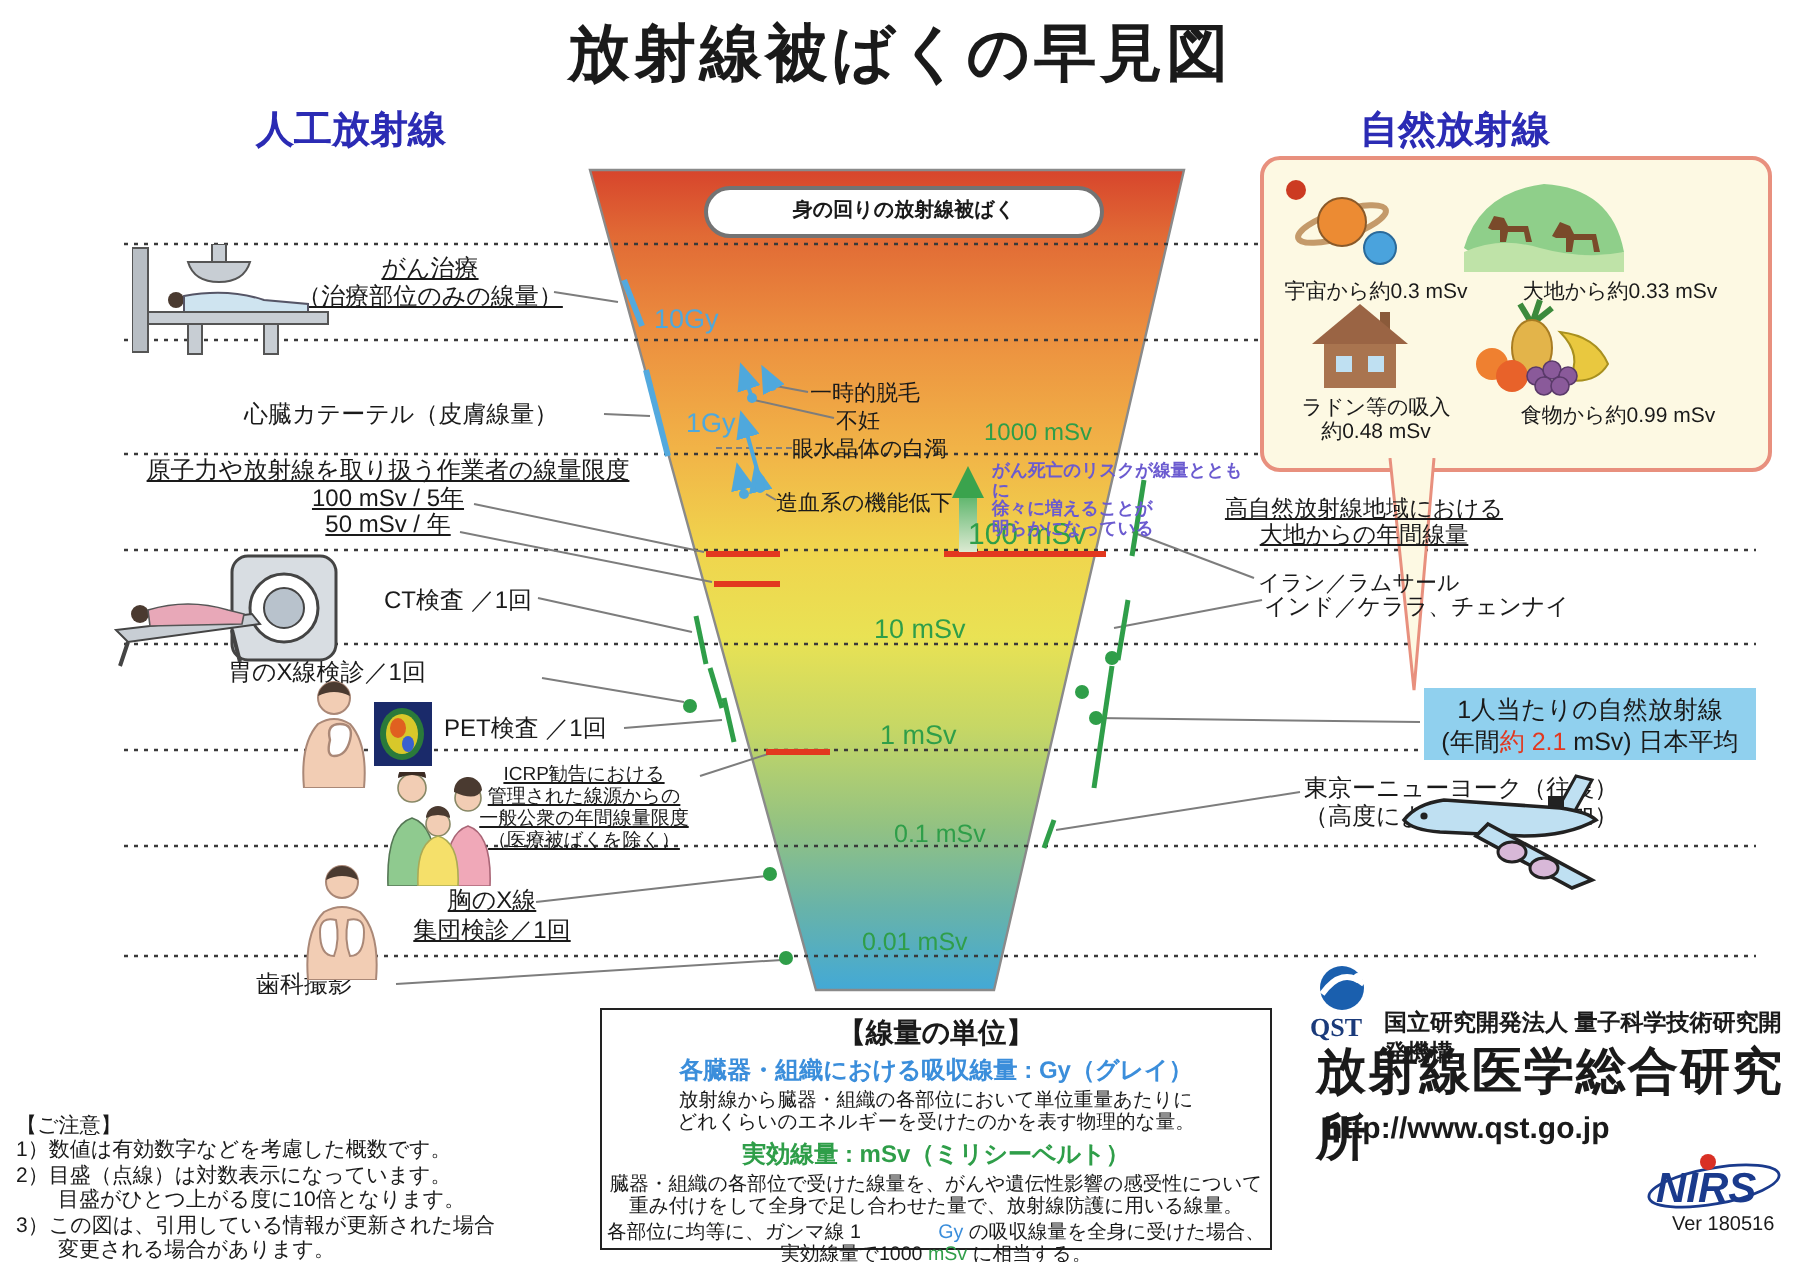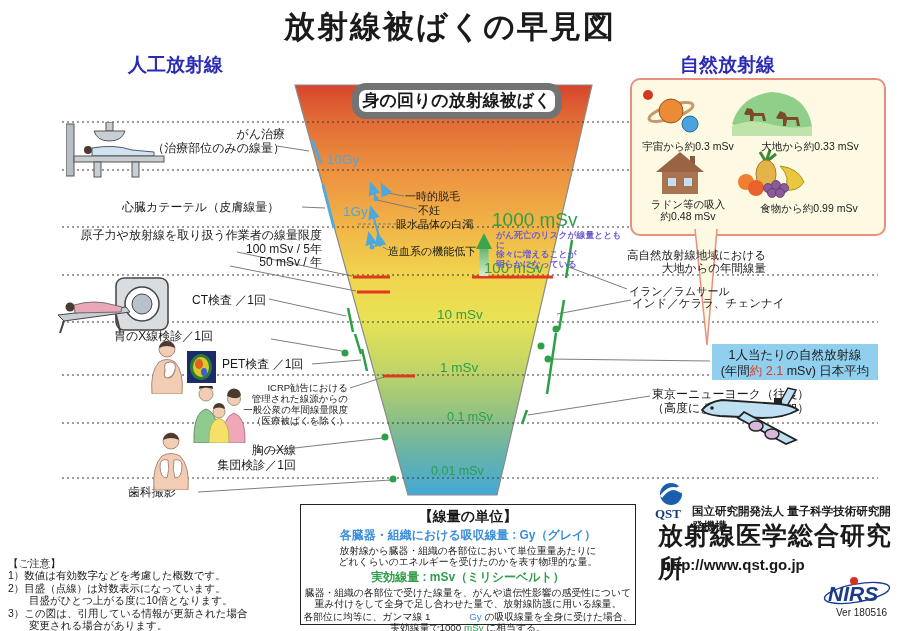--- a/index.html
+++ b/index.html
@@ -1,28 +1,28 @@
 <!DOCTYPE html>
 <html><head>
 <meta charset="utf-8">
 <style>
   html,body{margin:0;padding:0;background:#fff;}
   #stage{position:relative;width:900px;height:631px;background:#fff;overflow:hidden;
          font-family:"Liberation Sans",sans-serif;color:#1a1a1a;}
   .abs{position:absolute;}
-  .c{text-align:right;}
+  .c{text-align:center;text-decoration:underline;}
   .pre{white-space:pre-line;}
   .lbl{font-size:12px;line-height:14px;}
   .small{font-size:9.5px;line-height:11px;}
   .scale-gy{color:#4fa8dc;font-size:13.5px;}
   .scale-msv{color:#2f9e49;}
   .hdr{font-size:19px;font-weight:bold;color:#2b2bb4;}
   #title{left:0;top:6px;width:900px;text-align:center;font-size:31px;font-weight:bold;letter-spacing:2px;}
-  #bubble{left:352px;top:83px;width:196px;height:22px;background:#fff;border:7px solid #737373;
-          border-radius:14px;text-align:center;font-size:17px;line-height:22px;font-weight:600;}
+  #bubble{left:352px;top:93px;width:196px;height:22px;background:#fff;border:2px solid #737373;
+          border-radius:14px;text-align:center;font-size:10px;line-height:22px;font-weight:600;}
   #natural-box{left:630px;top:78px;width:252px;height:154px;background:#fdf9e3;
                border:2px solid #e8907e;border-radius:10px;}
   .nat-cap{position:absolute;font-size:10.5px;line-height:12px;text-align:center;white-space:pre-line;}
   #blue-box{left:712px;top:344px;width:166px;height:36px;background:#90d0ee;text-align:center;
             font-size:12.5px;line-height:16px;padding-top:3px;box-sizing:border-box;}
   .red-t{color:#e2381f;}
   #units-box{left:300px;top:504px;width:336px;height:121px;background:#fff;border:1.5px solid #222;
              box-sizing:border-box;text-align:center;padding-top:3px;}
   #units-box .ub-title{font-size:14px;font-weight:bold;}
   #units-box .ub-gy{font-size:12px;font-weight:bold;color:#3b8edb;margin-top:1px;}
@@ -208,21 +208,21 @@
     <path d="M3,0 L15,116 L25,0" fill="none" stroke="#e8907e" stroke-width="1.5"></path>
   </svg>
 
   <div id="blue-box" class="abs">
     <div>1人当たりの自然放射線</div>
     <div><span>(年間</span><span class="red-t">約 2.1</span><span> mSv) 日本平均</span></div>
   </div>
 
   <div class="abs scale-gy" style="left:327px;top:152px">10Gy</div>
   <div class="abs scale-gy" style="left:343px;top:204px">1Gy</div>
-  <div class="abs scale-msv" style="left:492px;top:209px;font-size:19px">1000 mSv</div>
+  <div class="abs scale-msv" style="left:492px;top:209px;font-size:12px">1000 mSv</div>
   <div class="abs scale-msv" style="left:484px;top:259px;font-size:15px">100 mSv</div>
   <div class="abs scale-msv" style="left:437px;top:307px;font-size:13.5px">10 mSv</div>
   <div class="abs scale-msv" style="left:440px;top:360px;font-size:13.5px">1 mSv</div>
   <div class="abs scale-msv" style="left:447px;top:410px;font-size:12.5px">0.1 mSv</div>
   <div class="abs scale-msv" style="left:431px;top:464px;font-size:12.5px">0.01 mSv</div>
 
   <div class="abs eff" style="left:405px;top:189px">一時的脱毛</div>
   <div class="abs eff" style="left:418px;top:203px">不妊</div>
   <div class="abs eff" style="left:396px;top:217px">眼水晶体の白濁</div>
   <div class="abs eff" style="left:388px;top:244px">造血系の機能低下</div>

